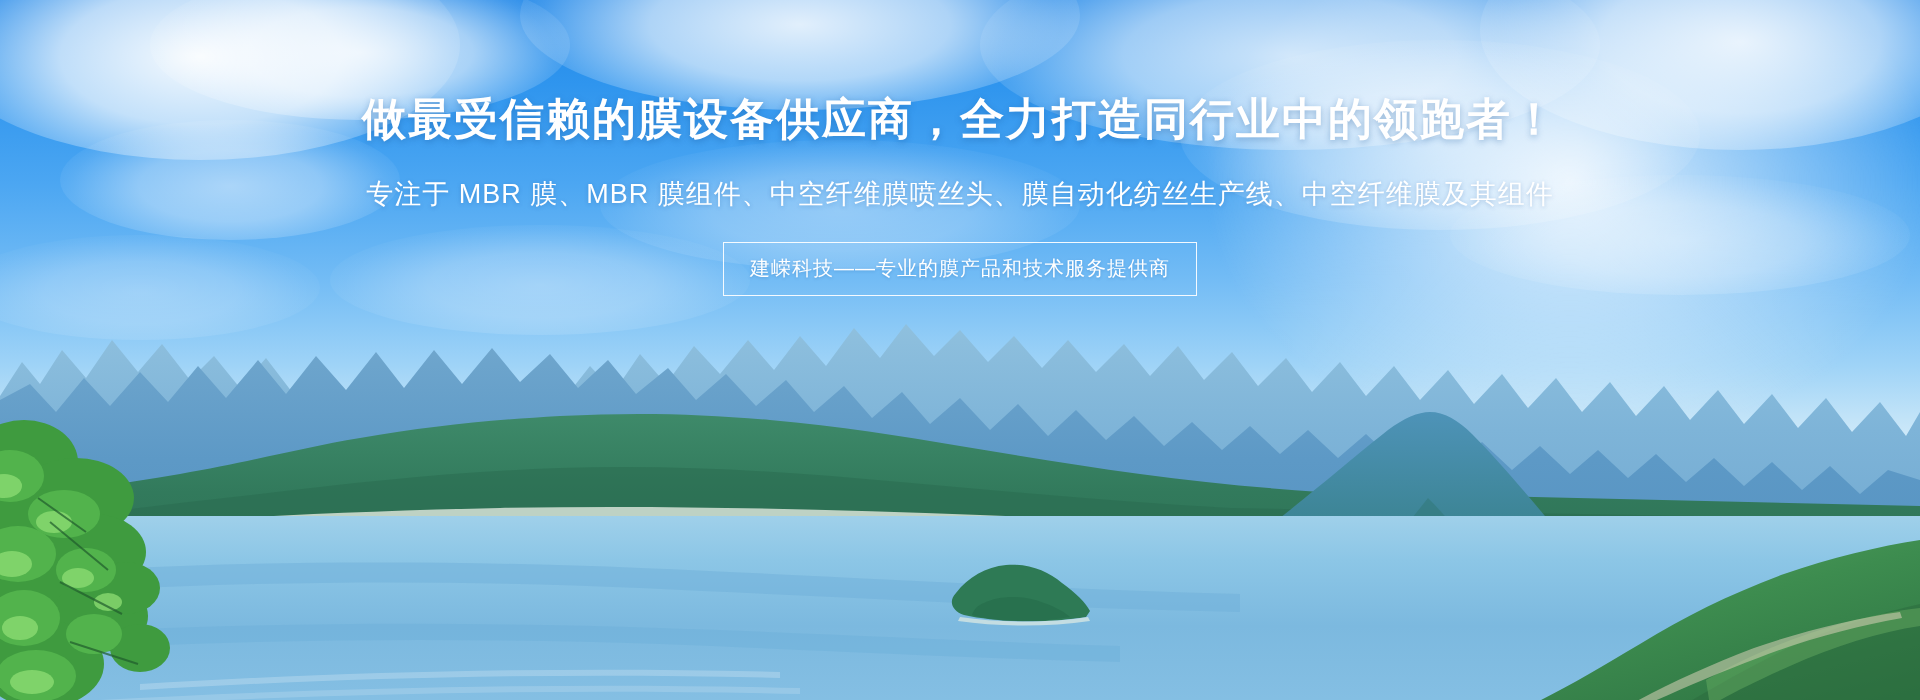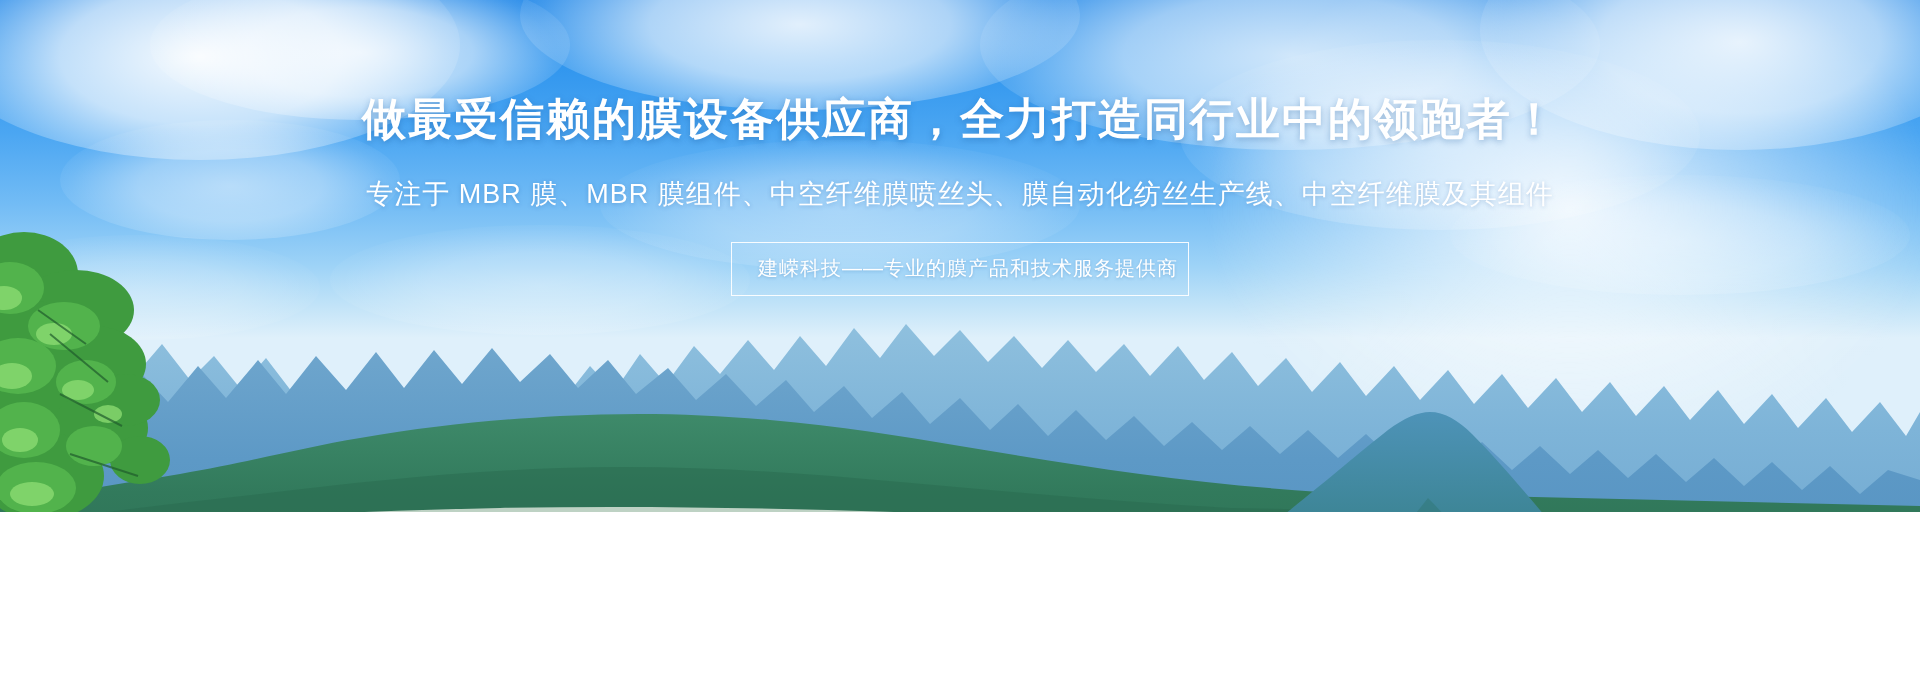--- a/index.html
+++ b/index.html
@@ -3,21 +3,21 @@
 <meta charset="utf-8">
 <style>
   html, body {
     margin: 0;
     padding: 0;
     background: #ffffff;
   }
   #banner {
     position: relative;
     width: 1920px;
-    height: 512px;
+    height: 700px;
     overflow: hidden;
     font-family: "Liberation Sans", "DejaVu Sans", sans-serif;
   }
 
   
   .sky {
     position: absolute;
     inset: 0;
     background: linear-gradient(to bottom,
         #1e86e8 0%,
@@ -100,21 +100,21 @@
     text-shadow: 0 1px 4px rgba(20,80,150,0.28);
   }
   .tag-wrap {
     margin-top: 30px;
     display: flex;
     justify-content: center;
   }
   .tagline {
     display: inline-block;
     border: 1px solid rgba(255,255,255,0.92);
-    padding: 12px 10px 13px 26px;
+    padding: 12px 26px 13px 26px;
     font-size: 20px;
     color: #ffffff;
     letter-spacing: 1px;
     white-space: nowrap;
     text-shadow: 0 1px 3px rgba(20,80,150,0.25);
   }
 
   
   .tree { position: absolute; left: -10px; bottom: -6px; z-index: 35; }
 </style>

